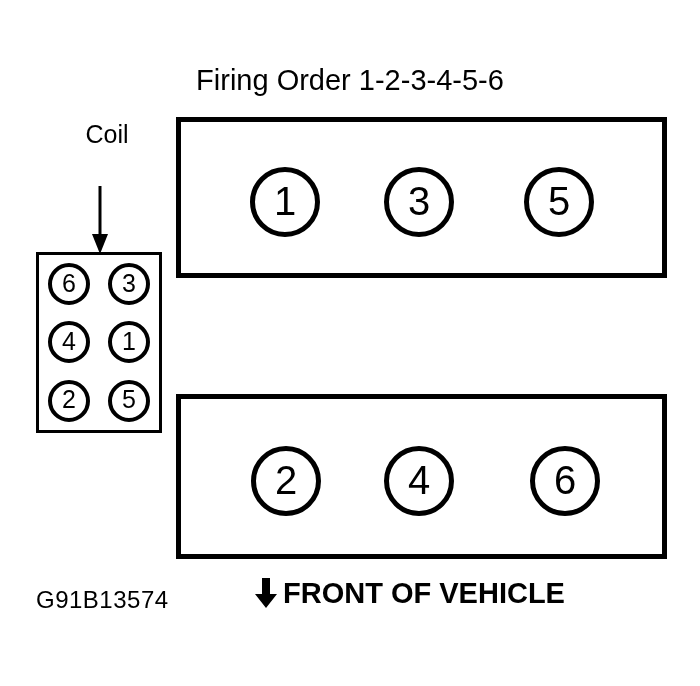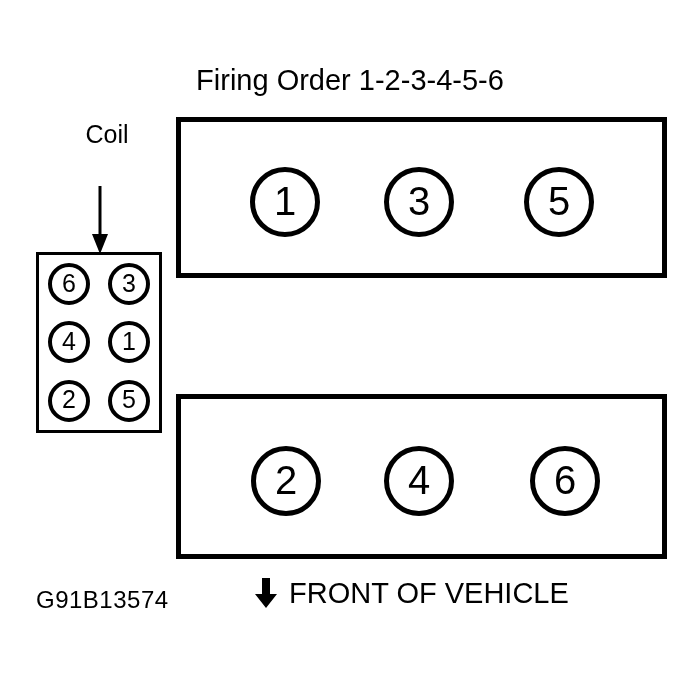--- a/index.html
+++ b/index.html
@@ -140,24 +140,25 @@
     height: 70px;
   }
 
   
   #front-of-vehicle {
     position: absolute;
     left: 255px;
     top: 576px;
     display: flex;
     align-items: center;
-    gap: 12px;
+    gap: 6px;
     font-size: 29px;
     line-height: 34px;
     white-space: nowrap;
+    font-weight: bold;
   }
   #front-arrow-icon {
     width: 22px;
     height: 30px;
     display: block;
     flex: 0 0 auto;
   }
 
   
   #reference-code {

